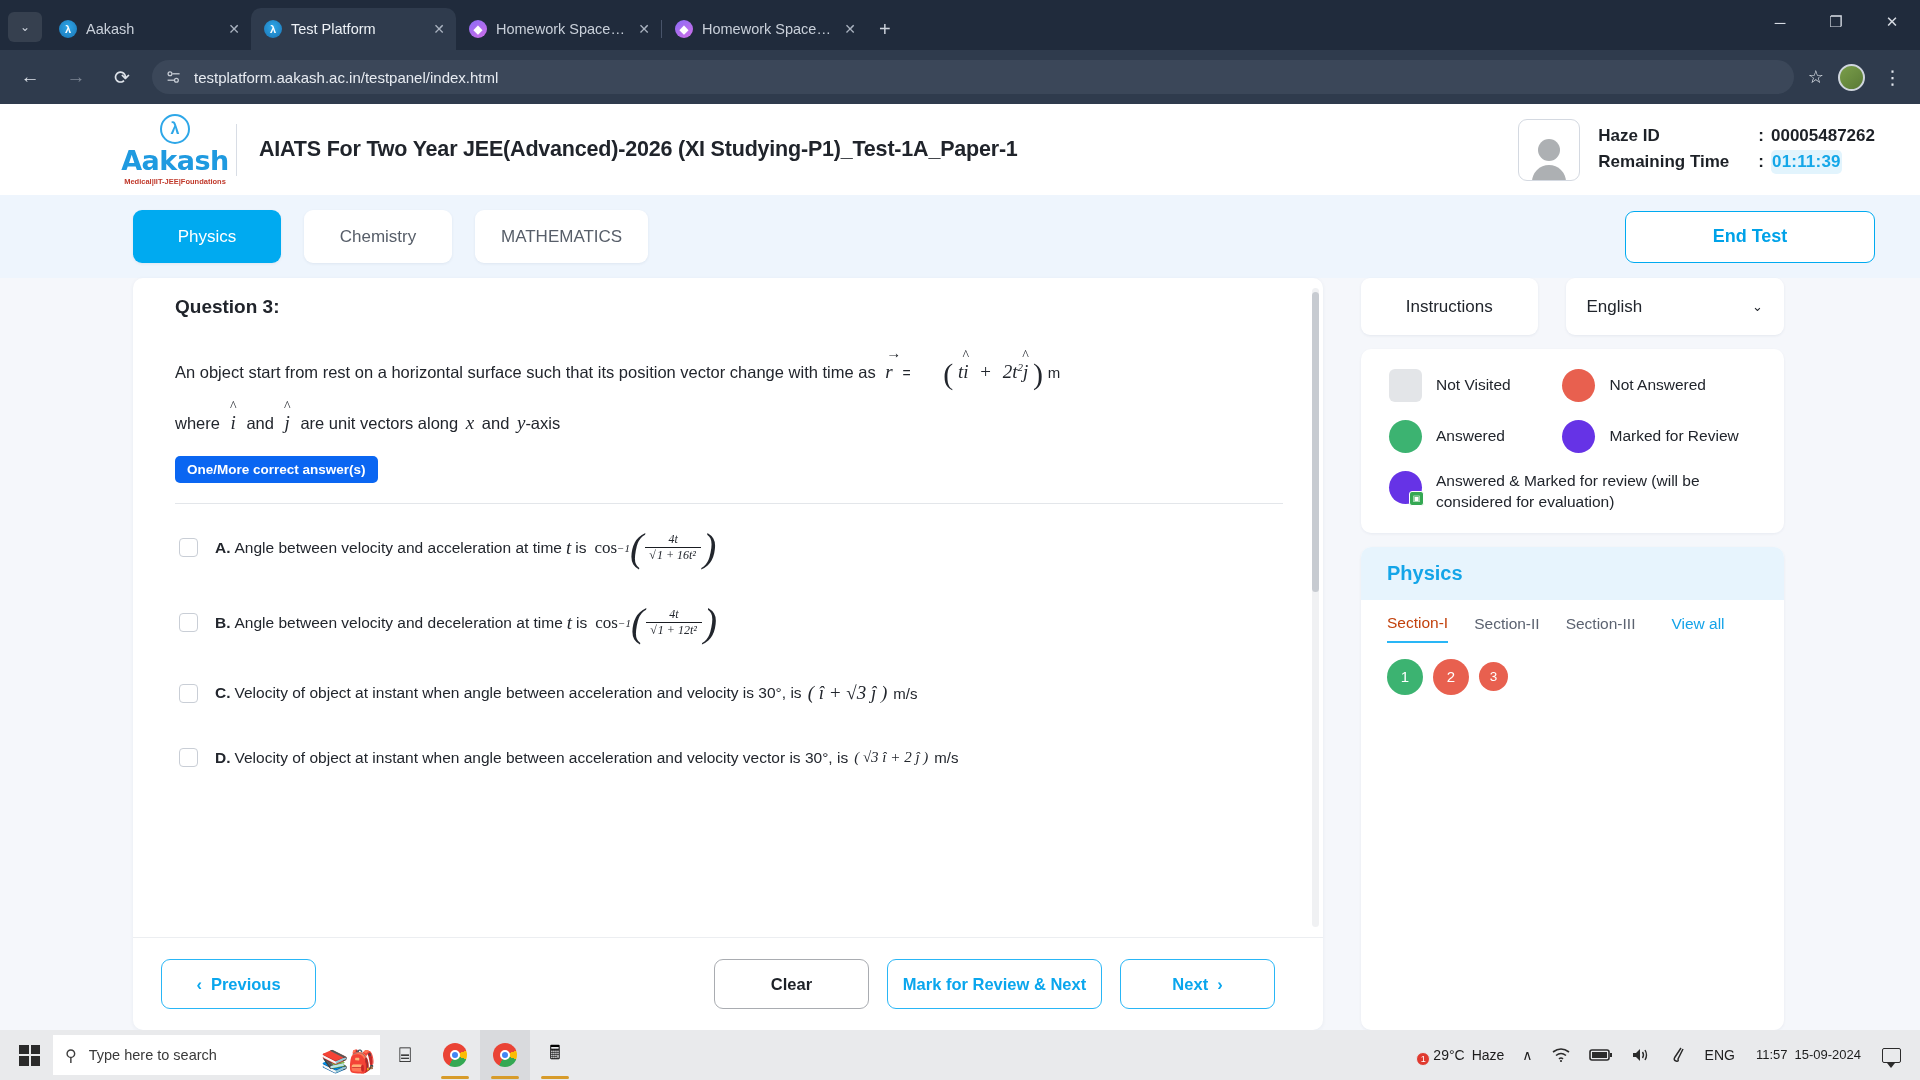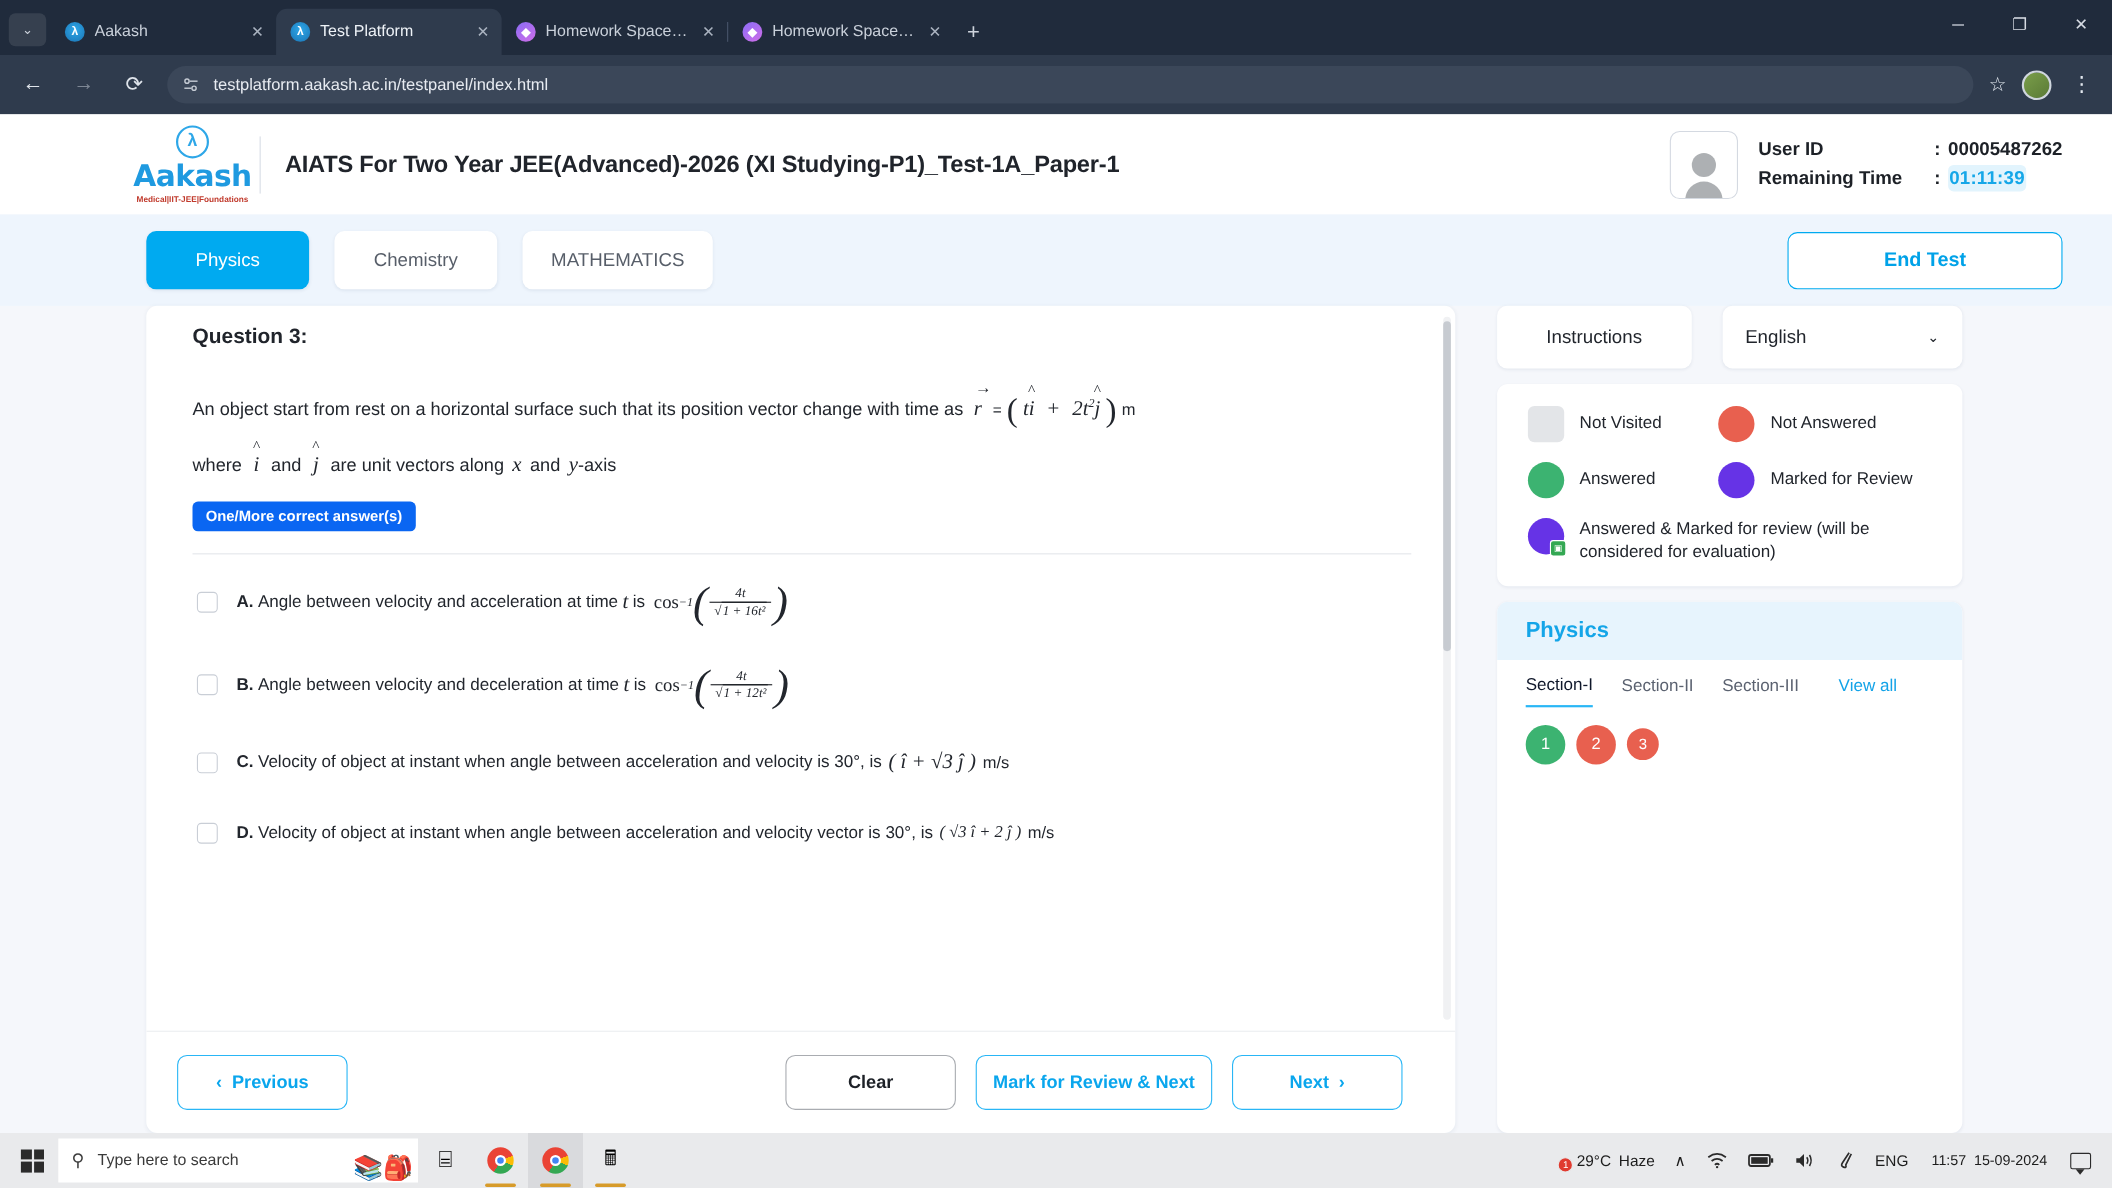--- a/index.html
+++ b/index.html
@@ -220,21 +220,21 @@
   }
   .scrollbar-thumb {
     position: absolute; right: 4px; top: 14px;
     width: 7px; height: 300px; background: #c7cbd1; border-radius: 4px;
     cursor: grab;
   }
   .q-number { font-size: 19px; font-weight: 700; color: #20242b; margin-bottom: 26px; }
   .q-text {
     font-size: 16.5px; color: #22262d; line-height: 2.0;
   }
-  .math { font-family: "Liberation Serif", serif; font-style: italic; font-size: 19px; }
+  .math { font-family: "Liberation Serif", serif; font-style: italic; font-size: 19px; margin-left: 28px; }
   .math-up { font-style: normal; }
   .vecarrow { position: relative; display: inline-block; padding-top: 2px; }
   .vecarrow::after {
     content: "→"; position: absolute; left: 1px; top: -13px;
     font-size: 15px; font-style: normal;
   }
   .hat { position: relative; display: inline-block; }
   .hat::after {
     content: "^"; position: absolute; left: 50%; transform: translateX(-50%);
     top: -11px; font-size: 14px; font-style: normal;
@@ -343,21 +343,21 @@
     background: #e7f4fd; padding: 15px 26px;
     color: #14a5e8; font-size: 20px; font-weight: 700;
   }
   .section-tabs {
     display: flex; align-items: center; gap: 26px;
     padding: 14px 26px 0 26px;
     font-size: 15.5px; color: #5b6270;
   }
   .section-tab { padding-bottom: 9px; cursor: pointer; }
   .section-tab.active {
-    color: #0f172a; border-bottom: 2.5px solid #29b6f6;
+    color: #c2410c; border-bottom: 2.5px solid #29b6f6;
   }
   .view-all { color: #13a3e8; cursor: pointer; padding-bottom: 9px; margin-left: 10px; }
   .qnums { display: flex; gap: 10px; padding: 16px 26px 20px 26px; flex-wrap: wrap; }
   .qnum {
     width: 36px; height: 36px; border-radius: 50%;
     display: flex; align-items: center; justify-content: center;
     color: #fff; font-size: 15px; cursor: pointer;
   }
   .qnum.small { width: 29px; height: 29px; font-size: 13.5px; align-self: center; }
 
@@ -500,21 +500,21 @@
 
     <div class="user-area">
       <div class="avatar-card">
         <div class="avatar-glyph">
           <span class="head"></span>
             <span class="body"></span>
         </div>
       </div>
       <div class="user-lines">
         <div class="user-row">
-          <span class="lbl">User ID</span>
+          <span class="lbl">Haze ID</span>
           <span>:</span>
           <span class="val" style="margin-left:7px">00005487262</span>
         </div>
         <div class="user-row">
           <span class="lbl">Remaining Time</span>
           <span>:</span>
           <span class="time-chip" style="margin-left:7px">01:11:39</span>
         </div>
       </div>
     </div>

